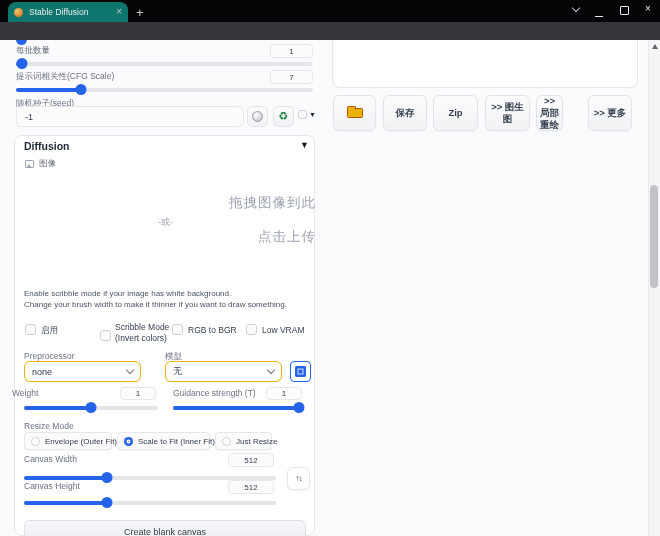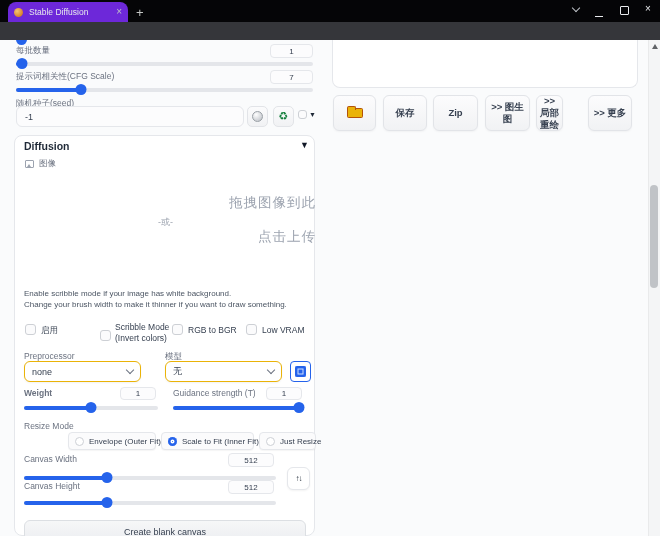--- a/index.html
+++ b/index.html
@@ -6,21 +6,21 @@
   body{
     width:660px;height:536px;position:relative;overflow:hidden;
     font-family:"Liberation Sans","DejaVu Sans",sans-serif;
     background:#fafbfc;
     -webkit-font-smoothing:antialiased;
   }
   .abs{position:absolute;}
 
   
   #tabbar{left:0;top:0;width:660px;height:22px;background:#050507;}
-  #tab{left:8px;top:2px;width:120px;height:20px;background:#6d28d9;border-radius:8px 8px 0 0;display:flex;align-items:center;padding:4px 6px;box-sizing:border-box;justify-content:space-between;}
+  #tab{left:8px;top:2px;width:120px;height:20px;background:#0f766e;border-radius:8px 8px 0 0;display:flex;align-items:center;padding:4px 6px;box-sizing:border-box;justify-content:space-between;}
   .favicon{width:9px;height:9px;border-radius:50%;background:radial-gradient(circle at 35% 35%,#f3c572,#d9822b 70%,#8a4a12);flex:0 0 auto;}
   #tab-title{color:#e8eaed;font-size:8.5px;margin-left:6px;flex:1;white-space:nowrap;overflow:hidden;}
   .tab-close{color:#bdc1c6;font-size:10px;line-height:10px;cursor:default;}
   #new-tab{left:136px;top:6px;color:#c4c7c5;font-size:13px;line-height:13px;}
   .wc{color:#e8eaed;top:4px;font-size:10px;line-height:12px;text-align:center;width:14px;}
   #win-min{left:592px;top:1px;}
   #win-min i{display:inline-block;width:8px;height:1px;background:#e8eaed;vertical-align:middle;}
   #win-max i{display:inline-block;width:7px;height:7px;border:1px solid #e8eaed;border-radius:1px;}
   #win-max{left:617px;}
   #win-close{left:641px;top:3px;}
@@ -73,21 +73,21 @@
   .drop-small{font-size:9px;color:#9ca3af;width:301px;text-align:center;}
   .hint{font-size:8px;color:#4b5563;white-space:nowrap;}
   .cb-lbl{font-size:8.5px;color:#374151;white-space:nowrap;}
 
   .dropdown{height:21px;background:#fff;border:1px solid #eab308;border-radius:6px;box-shadow:0 1px 2px rgba(0,0,0,.05);display:flex;align-items:center;padding:0 7px;box-sizing:border-box;justify-content:space-between;}
   .dropdown .val{font-size:9px;color:#374151;}
   .chev{width:5px;height:5px;border-right:1.2px solid #6b7280;border-bottom:1.2px solid #6b7280;transform:rotate(45deg);margin-top:-3px;}
   #refresh-btn{left:290px;top:321px;width:21px;height:21px;border:1px solid #2563eb;border-radius:4px;background:#fff;display:flex;align-items:center;justify-content:center;box-sizing:border-box;}
   #refresh-btn .sq{width:11px;height:11px;background:#2563eb;border-radius:2px;box-shadow:inset 0 0 0 2.5px #2563eb,inset 0 0 0 3.5px #cfe0ff;}
 
-  .radio-opt{height:18px;background:#fbfbfc;border:1px solid #e5e7eb;border-radius:4px;box-shadow:0 1px 1px rgba(0,0,0,.04);display:flex;align-items:center;padding:0 6px;box-sizing:border-box;margin-left:44px;}
+  .radio-opt{height:18px;background:#fbfbfc;border:1px solid #e5e7eb;border-radius:4px;box-shadow:0 1px 1px rgba(0,0,0,.04);display:flex;align-items:center;padding:0 6px;box-sizing:border-box;}
   .radio{width:9px;height:9px;border-radius:50%;border:1px solid #cdd0d5;background:#fff;box-sizing:border-box;flex:0 0 auto;}
   .radio.sel{border:none;background:#2563eb;box-shadow:inset 0 0 0 2.5px #2563eb,inset 0 0 0 4px #fff;}
   .radio-lbl{font-size:8px;color:#374151;margin-left:5px;white-space:nowrap;}
 
   #swap-btn{left:287px;top:427px;width:23px;height:23px;background:#fff;border:1px solid #e5e7eb;border-radius:6px;box-shadow:0 1px 2px rgba(0,0,0,.05);display:flex;align-items:center;justify-content:center;font-size:8px;color:#1f2937;letter-spacing:-1px;box-sizing:border-box;}
   #create-btn{left:24px;top:480px;width:282px;height:22px;background:linear-gradient(180deg,#f6f7f8,#eceef1);border:1px solid #dcdfe3;border-radius:6px;font-size:9px;color:#374151;text-align:center;line-height:22px;box-sizing:border-box;}
 
   
   #gallery{left:332px;top:0;width:306px;height:48px;background:#fff;border:1px solid #e5e7eb;border-top:none;border-radius:0 0 8px 8px;box-sizing:border-box;}
   .r-btn{top:55px;height:36px;background:linear-gradient(180deg,#fcfcfd,#f1f2f4);border:1px solid #e2e4e8;border-radius:6px;box-shadow:0 1px 2px rgba(0,0,0,.04);font-size:9.5px;color:#374151;font-weight:bold;display:flex;align-items:center;justify-content:center;text-align:center;line-height:12px;box-sizing:border-box;padding:2px;}
@@ -208,21 +208,21 @@
     <span class="chev"></span>
   </div>
   <div class="abs dropdown" style="left:165px;top:321px;width:117px;">
     <span class="val">无</span>
     <span class="chev"></span>
   </div>
   <div id="refresh-btn" class="abs">
     <span class="sq"></span>
   </div>
 
-  <span class="abs lbl" style="left:24px;top:348px;font-weight:bold;">Weight</span>
+  <span class="abs lbl" style="left:12px;top:348px;">Weight</span>
   <input class="abs numbox" style="left: 120px; top: 347px; width: 36px; height: 13px;" value="1">
   <span class="abs lbl" style="left:173px;top:348px;">Guidance strength (T)</span>
   <input class="abs numbox" style="left: 266px; top: 347px; width: 36px; height: 13px;" value="1">
   <div class="abs slider" style="left:24px;top:362px;width:134px;">
     <div class="track">
         <div class="fill" style="width:50%;"></div>
       </div>
     <div class="knob" style="left:50%;"></div>
   </div>
   <div class="abs slider" style="left:173px;top:362px;width:130px;">

